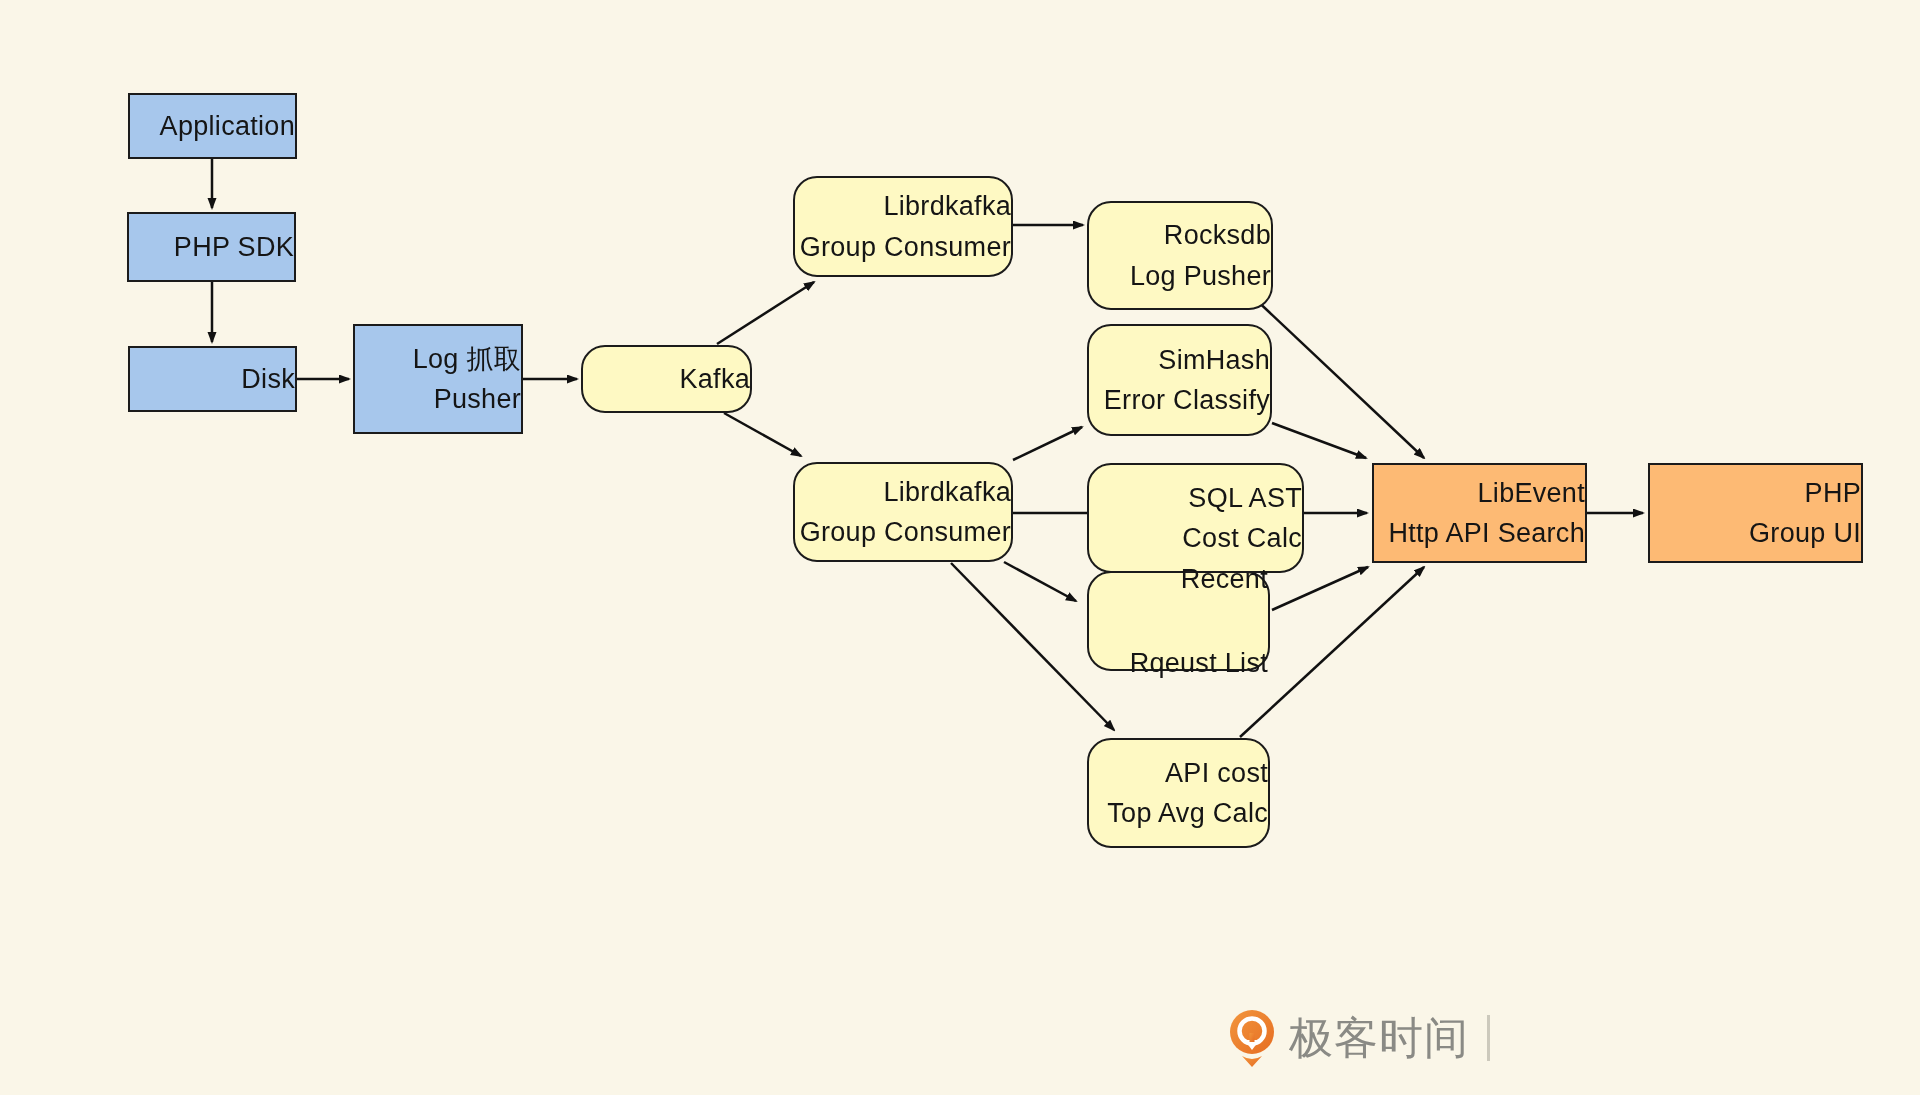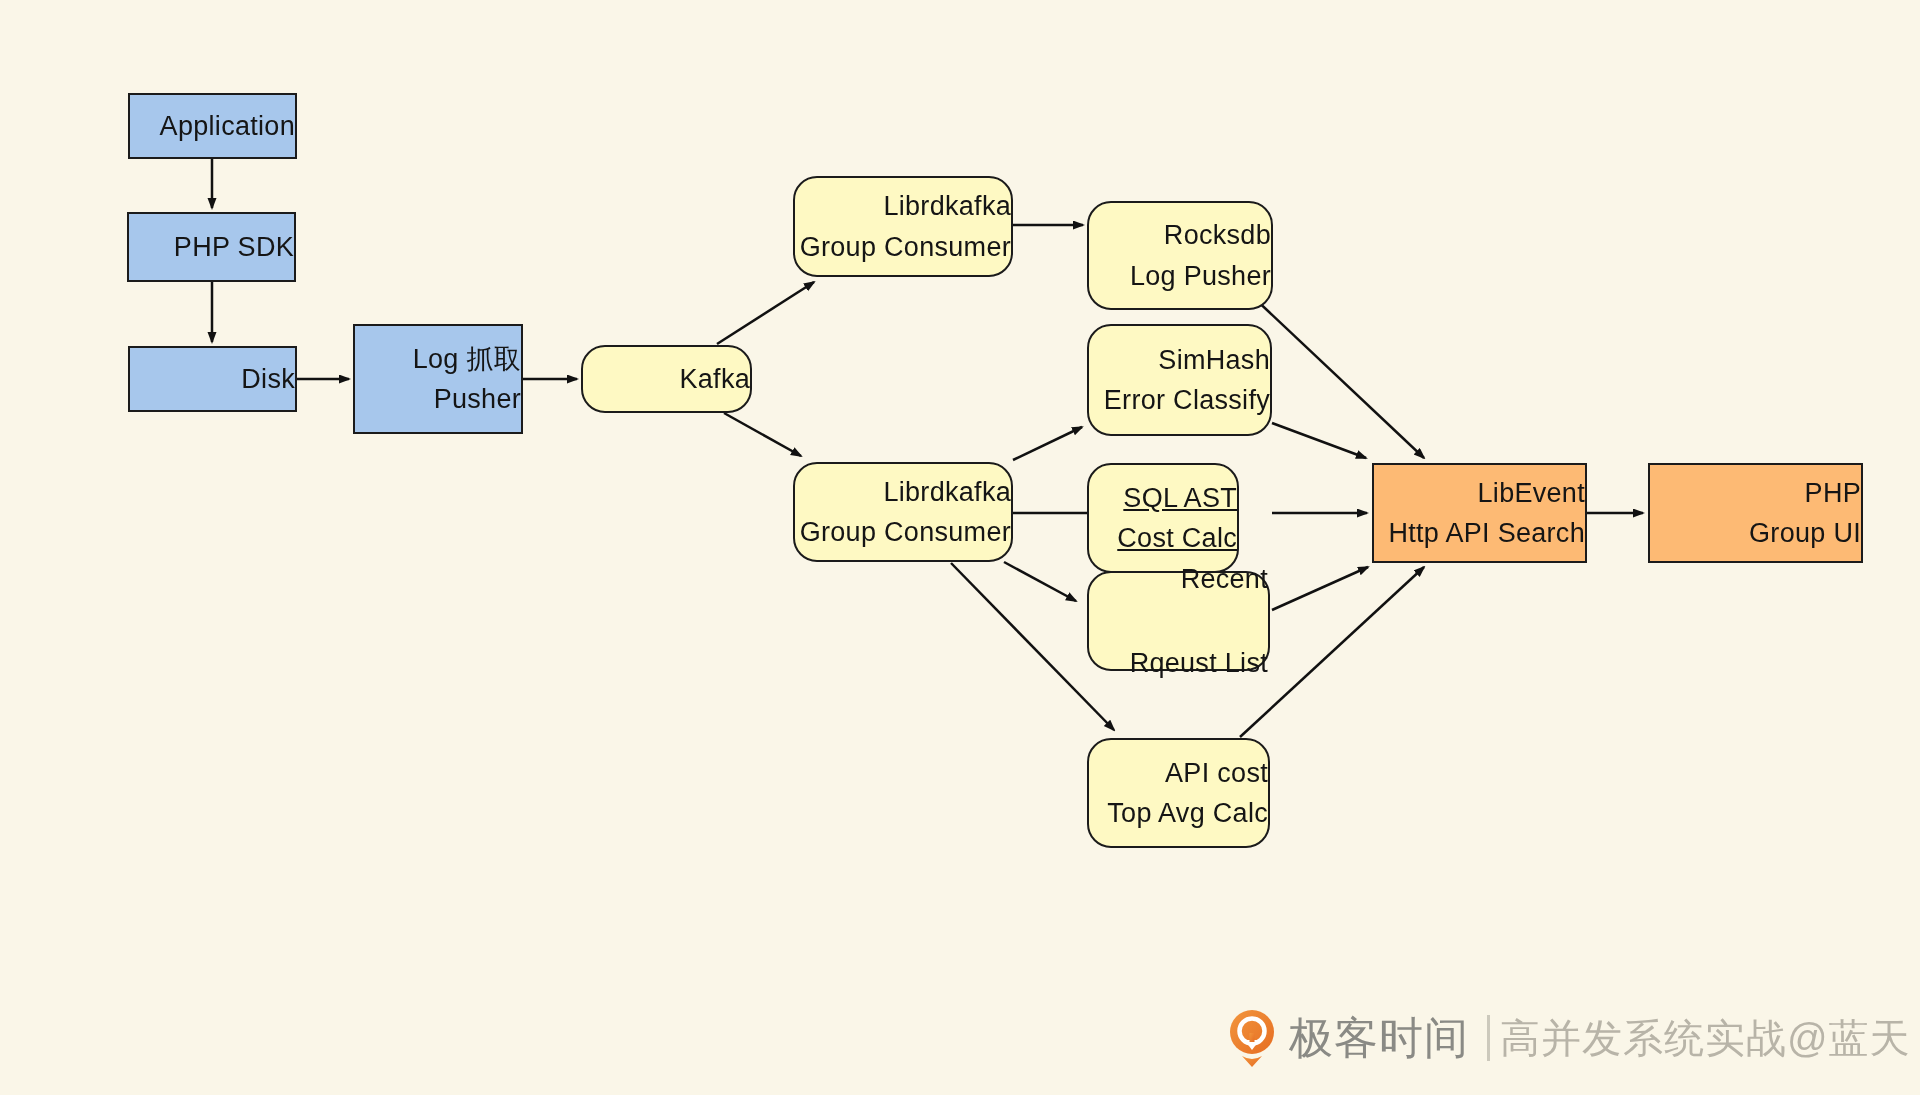--- a/index.html
+++ b/index.html
@@ -115,21 +115,21 @@
         <div>Log Pusher</div>
       </div>
       <div class="node yellow" style="left: 1087px; top: 324px; width: 185px; height: 112px;">
         <div>SimHash</div>
         <div>Error Classify</div>
       </div>
       <div class="node yellow" style="left: 793px; top: 462px; width: 220px; height: 100px;">
         <div>Librdkafka</div>
         <div>Group Consumer</div>
       </div>
-      <div class="node yellow" style="left: 1087px; top: 463px; width: 152px; height: 110px; text-decoration: underline;">
+      <div class="node yellow" style="left: 1087px; top: 463px; width: 217px; height: 110px;">
         <div>SQL AST</div>
         <div>Cost Calc</div>
       </div>
       <div class="node yellow" style="left: 1087px; top: 571px; width: 183px; height: 100px; gap: 43px;">
         <div>Recent</div>
         <div>Rqeust List</div>
       </div>
       <div class="node yellow" style="left: 1087px; top: 738px; width: 183px; height: 110px;">
         <div>API cost</div>
         <div>Top Avg Calc</div>
@@ -153,16 +153,15 @@
         </linearGradient>
       </defs>
       <circle cx="23" cy="23" r="22" fill="url(#og)"></circle>
       <path d="M13,47 Q23,53 33,47 L23,58 Z" fill="url(#og)"></path>
       <circle cx="23" cy="22" r="12.5" fill="none" stroke="#ffffff" stroke-width="4.5"></circle>
       <path d="M15.5,31 L30.5,31 L23,41 Z" fill="#ffffff"></path>
       <path d="M20.5,24 L25.5,24 L25.5,33 L20.5,33 Z" fill="url(#og)"></path>
     </svg>
     <div class="brand">极客时间</div>
     <div class="sep"></div>
-    <div class="course">高并发系统实战@蓝天</div>
   </div>
 
 </div>
 
 </body></html>

